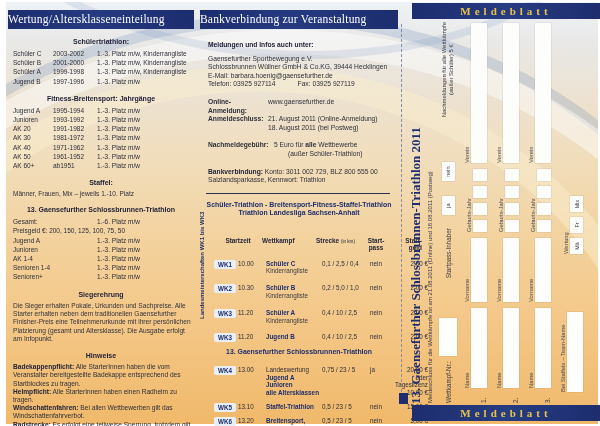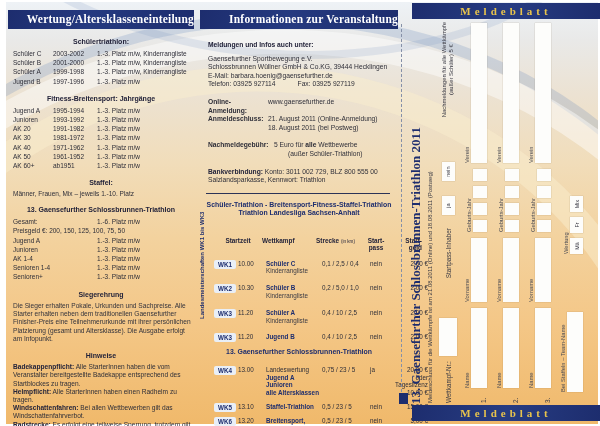--- a/index.html
+++ b/index.html
@@ -11,22 +11,22 @@
   .arc1{width:1000px;height:900px;border:11px solid rgba(95,130,185,0.22);left:-260px;top:14px;transform:rotate(-12deg);}
   .arc2{width:1000px;height:900px;border:24px solid rgba(255,255,255,0.45);left:-268px;top:30px;transform:rotate(-12deg);}
   .arc3{width:820px;height:780px;border:26px solid rgba(250,238,205,0.5);left:-190px;top:64px;transform:rotate(-8deg);}
   .arc4{width:700px;height:420px;border:8px solid rgba(120,150,195,0.18);left:-80px;top:-380px;transform:rotate(4deg);}
 
   .col{position:absolute;top:0;}
   .col-left{left:8px;width:186px;}
   .col-mid{left:200px;width:198px;}
 
   .banner{height:19px;margin-top:10px;background:linear-gradient(100deg,#1d2d6e 0%,#253a80 45%,#1d2d6e 100%);
-    color:#ffffff;font-family:"Liberation Serif",serif;font-weight:bold;font-size:11.5px;
-    text-align:right;line-height:19px;letter-spacing:0.2px;}
+    color:#ffffff;font-family:"Liberation Serif",serif;font-weight:normal;font-size:11.5px;
+    text-align:left;line-height:19px;letter-spacing:0.2px;}
   .sec-h{font-weight:bold;font-size:7px;text-align:center;color:#23233a;margin-top:9px;}
   .tbl{margin:4px 0 0 5px;}
   .trow{display:grid;grid-template-columns:40px 44px 1fr;line-height:9.2px;font-size:6.5px;white-space:nowrap;}
   .t2row{display:grid;grid-template-columns:84px 1fr;line-height:9.2px;font-size:6.5px;white-space:nowrap;}
   .pline{font-size:6.5px;line-height:9.2px;white-space:nowrap;}
   .para{font-size:6.6px;line-height:8.3px;margin:4px 0 0 5px;color:#33333c;}
   .hint{margin:0 0 0 5px;font-size:6.6px;line-height:8.2px;}
   .hint b{color:#23233a;}
   .center-line{font-size:6.5px;text-align:center;margin-top:4px;}
 
@@ -195,21 +195,21 @@
       <p class="hint"><b>Badekappenpflicht:</b><span> Alle StarterInnen haben die vom Veranstalter bereitgestellte Badekappe entsprechend des Startblockes zu tragen.</span></p>
       <p class="hint"><b>Helmpflicht:</b><span> Alle StarterInnen haben einen Radhelm zu tragen.</span></p>
       <p class="hint"><b>Windschattenfahren:</b><span> Bei allen Wettbewerben gilt das Windschattenfahrverbot.</span></p>
       <p class="hint"><b>Radstrecke:</b><span> Es erfolgt eine teilweise Sperrung, trotzdem gilt auf der gesamten Radstrecke die Straßenverkehrsordnung.</span></p>
 
     </div>
   </div>
 
   <div class="col col-mid">
     <div class="banner">
-      <span>Informationen zur Veranstaltung</span>
+      <span>Bankverbindung zur Veranstaltung</span>
     </div>
     <div class="mid-block" style="margin-top:12px;"><b>Meldungen und Infos auch unter:</b></div>
     <div class="mid-block" style="margin-top:5px;">
       <div>Gaensefurther Sportbewegung e.V.</div>
       <div>Schlossbrunnen Wüllner GmbH &amp; Co.KG, 39444 Hecklingen</div>
       <div>E-Mail: barbara.hoenig@gaensefurther.de</div>
       <div><span>Telefon: 03925 927114</span><span style="margin-left:22px;">Fax: 03925 927119</span></div>
     </div>
     <div class="lblgrid" style="margin-top:9px;">
       <b>Online-Anmeldung:</b>

